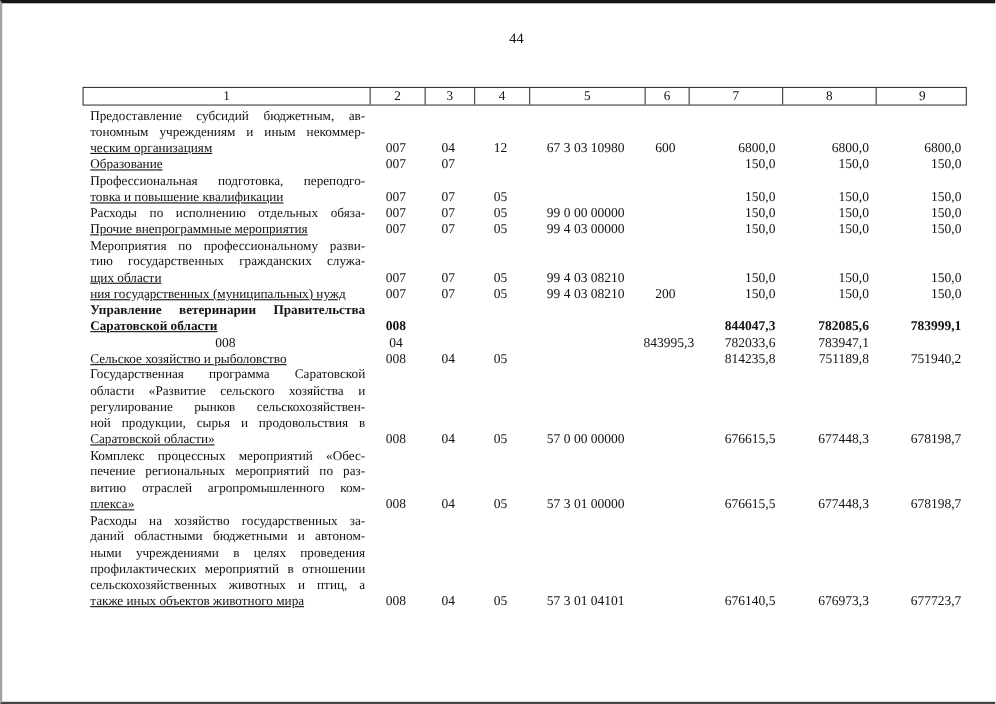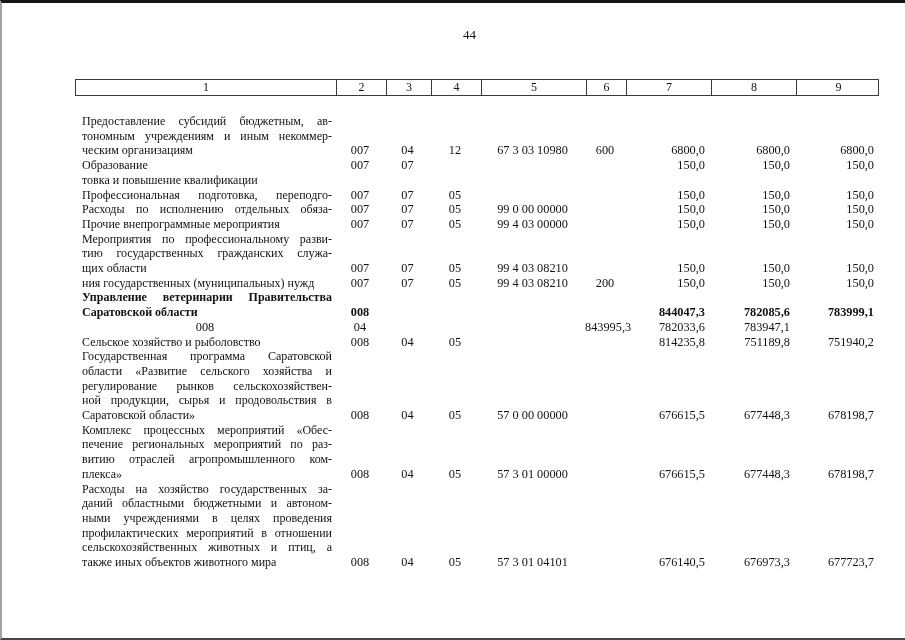--- a/index.html
+++ b/index.html
@@ -30,33 +30,33 @@
     height:17px;
   }
   .th {
     text-align:center;
     font-size:12px;
     line-height:15px;
     box-sizing:border-box;
   }
   .th + .th { border-left:1px solid #3a3a3a; }
   .tbody {
-    margin-top:18px;
+    margin-top:2px;
     font-size:12.3px;
     line-height:14.7px;
   }
   .row {
     display:grid;
     grid-template-columns:260px 50px 45px 50px 105px 40px 85px 85px 84px;
     align-items:end;
   }
   .row.bold { font-weight:bold; }
   .cell-desc { padding:0 3px 0 7px; font-size:12px; }
   .desc-line { text-align:justify; text-align-last:justify; }
-  .desc-line.last { text-align:center; text-align-last:left; }
+  .desc-line.last { text-align:center; text-align-last:left;text-decoration:underline; }
   .cell-mid { text-align:center; }
   .cell-num { text-align:right; padding-right:5px; }
 </style>
 </head>
 <body>
 
 <div class="page">
   <div class="page-number">44</div>
 
   <div class="budget-table">
@@ -95,22 +95,22 @@
           <div class="cell-mid">07</div>
           <div class="cell-mid"></div>
           <div class="cell-mid"></div>
           <div class="cell-mid"></div>
           <div class="cell-num">150,0</div>
           <div class="cell-num">150,0</div>
           <div class="cell-num">150,0</div>
         </div>
         <div class="row">
           <div class="cell-desc">
+            <div class="desc-line">Профессиональная подготовка, переподго-</div>
             <div class="desc-line last">товка и повышение квалификации</div>
-            <div class="desc-line">Профессиональная подготовка, переподго-</div>
           </div>
           <div class="cell-mid">007</div>
           <div class="cell-mid">07</div>
           <div class="cell-mid">05</div>
           <div class="cell-mid"></div>
           <div class="cell-mid"></div>
           <div class="cell-num">150,0</div>
           <div class="cell-num">150,0</div>
           <div class="cell-num">150,0</div>
         </div>

